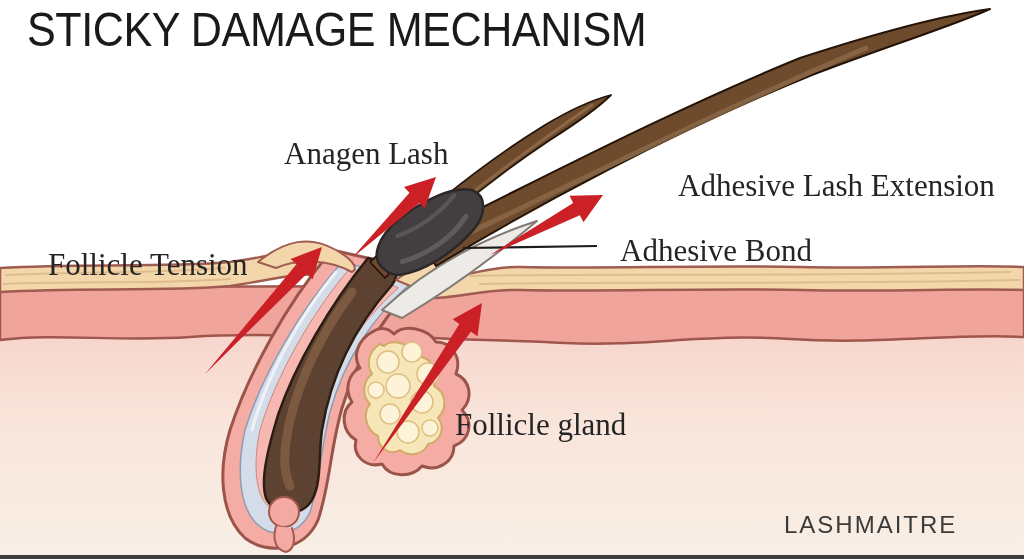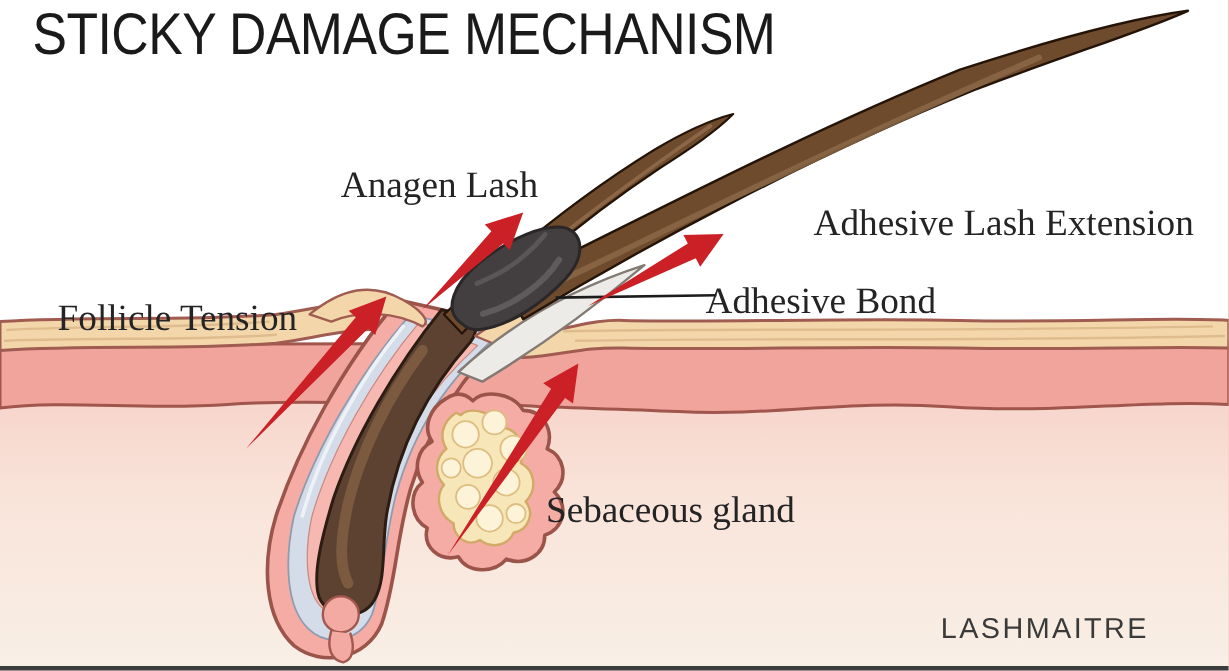--- a/index.html
+++ b/index.html
@@ -111,17 +111,17 @@
         <polygon points="373.0,463.0 470.9,331.7 477.5,336.2 482.0,303.0 452.7,319.3 459.3,323.9" fill="#cb2026"></polygon>
       </g>
 
   <rect x="0" y="555" width="1024" height="4" fill="#3c3c3c"></rect>
 </svg>
 
 <div class="title">STICKY DAMAGE MECHANISM</div>
 <div class="lbl" style="left:284px;top:136px">Anagen Lash</div>
 <div class="lbl" style="left:678px;top:168px">Adhesive Lash Extension</div>
 <div class="lbl" style="left:48px;top:247px">Follicle Tension</div>
-<div class="lbl" style="left:588px;top:233px">Adhesive Bond</div>
-<div class="lbl" style="left:455px;top:407px">Sebaceous gland</div>
+<div class="lbl" style="left:620px;top:233px">Adhesive Bond</div>
+<div class="lbl" style="left:455px;top:407px">Follicle gland</div>
 <div class="watermark">LASHMAITRE</div>
 
 </div>
 
 </body></html>

